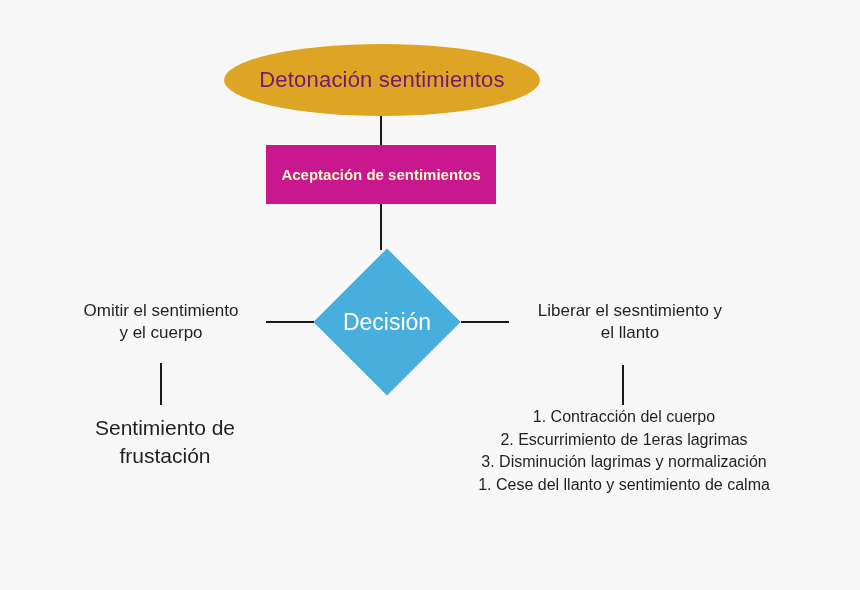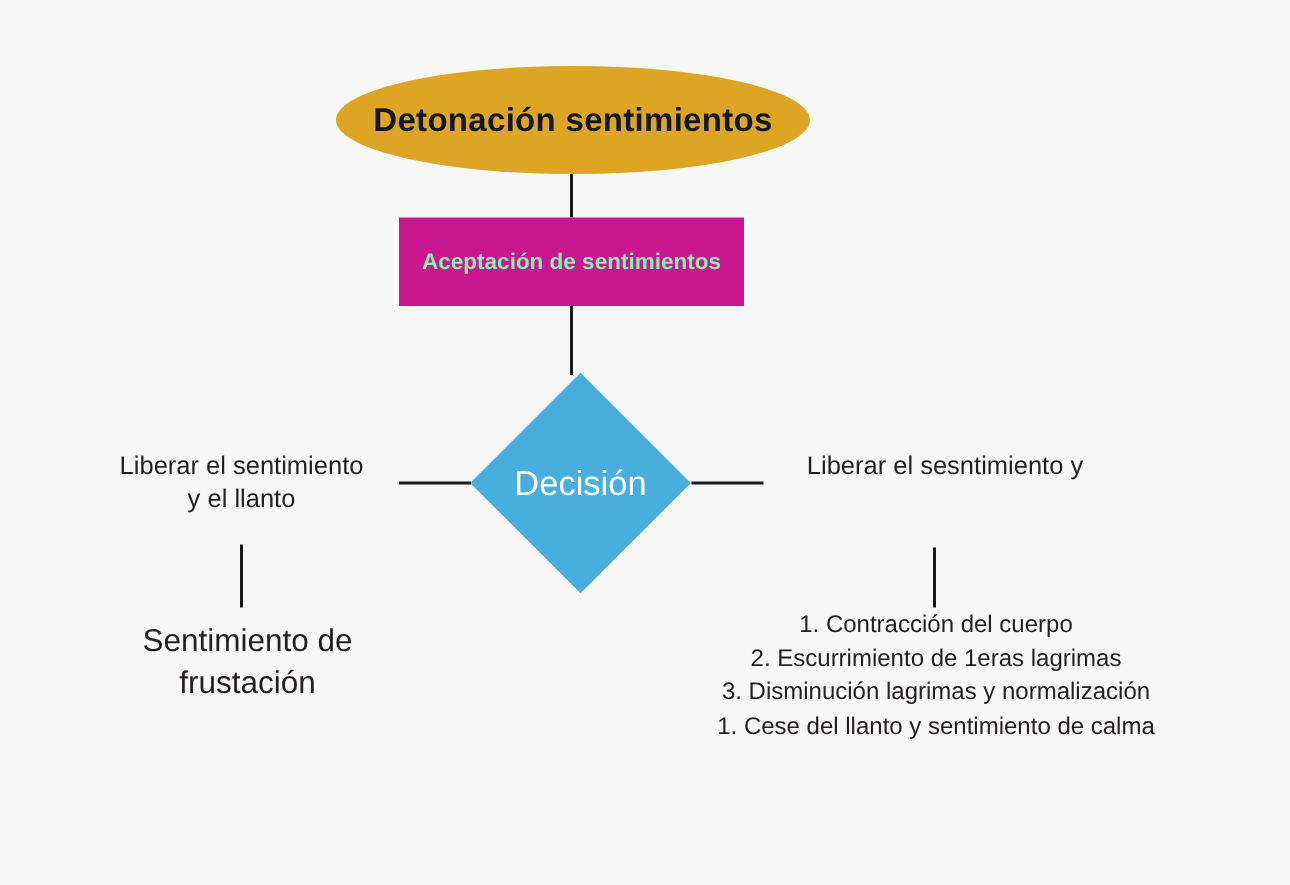--- a/index.html
+++ b/index.html
@@ -26,41 +26,41 @@
     top: 44px;
     width: 316px;
     height: 72px;
     border-radius: 50%;
     background: #dea524;
     display: flex;
     align-items: center;
     justify-content: center;
   }
   .ellipse-label {
-    color: #0f172a;
+    color: #701a75;
     font-size: 22px;
-    font-weight: bold;
+    font-weight: normal;
     letter-spacing: 0.2px;
     white-space: nowrap;
   }
 
   
   .rect {
     position: absolute;
     left: 266px;
     top: 145px;
     width: 230px;
     height: 59px;
     background: #c9178f;
     display: flex;
     align-items: center;
     justify-content: center;
   }
   .rect-label {
-    color: #86efac;
+    color: #fef9c3;
     font-size: 15px;
     font-weight: bold;
     white-space: nowrap;
   }
 
   
   .diamond-wrap {
     position: absolute;
     left: 313px;
     top: 248px;
@@ -163,26 +163,27 @@
 
   <div class="diamond-wrap">
     <div class="diamond-shape"></div>
     <div class="diamond-label">Decisión</div>
   </div>
 
   <div class="line-h conn-left"></div>
   <div class="line-h conn-right"></div>
 
   <div class="txt branch-left-label">
-    <div>Liberar el sentimiento</div>
-    <div>y el llanto</div>
+    <div>Omitir el sentimiento</div>
+    <div>y el cuerpo</div>
   </div>
 
   <div class="txt branch-right-label">
     <div>Liberar el sesntimiento y</div>
+    <div>el llanto</div>
   </div>
 
   <div class="line-v conn-left-down"></div>
   <div class="line-v conn-right-down"></div>
 
   <div class="txt outcome-left">
     <div>Sentimiento de</div>
     <div>frustación</div>
   </div>
 

